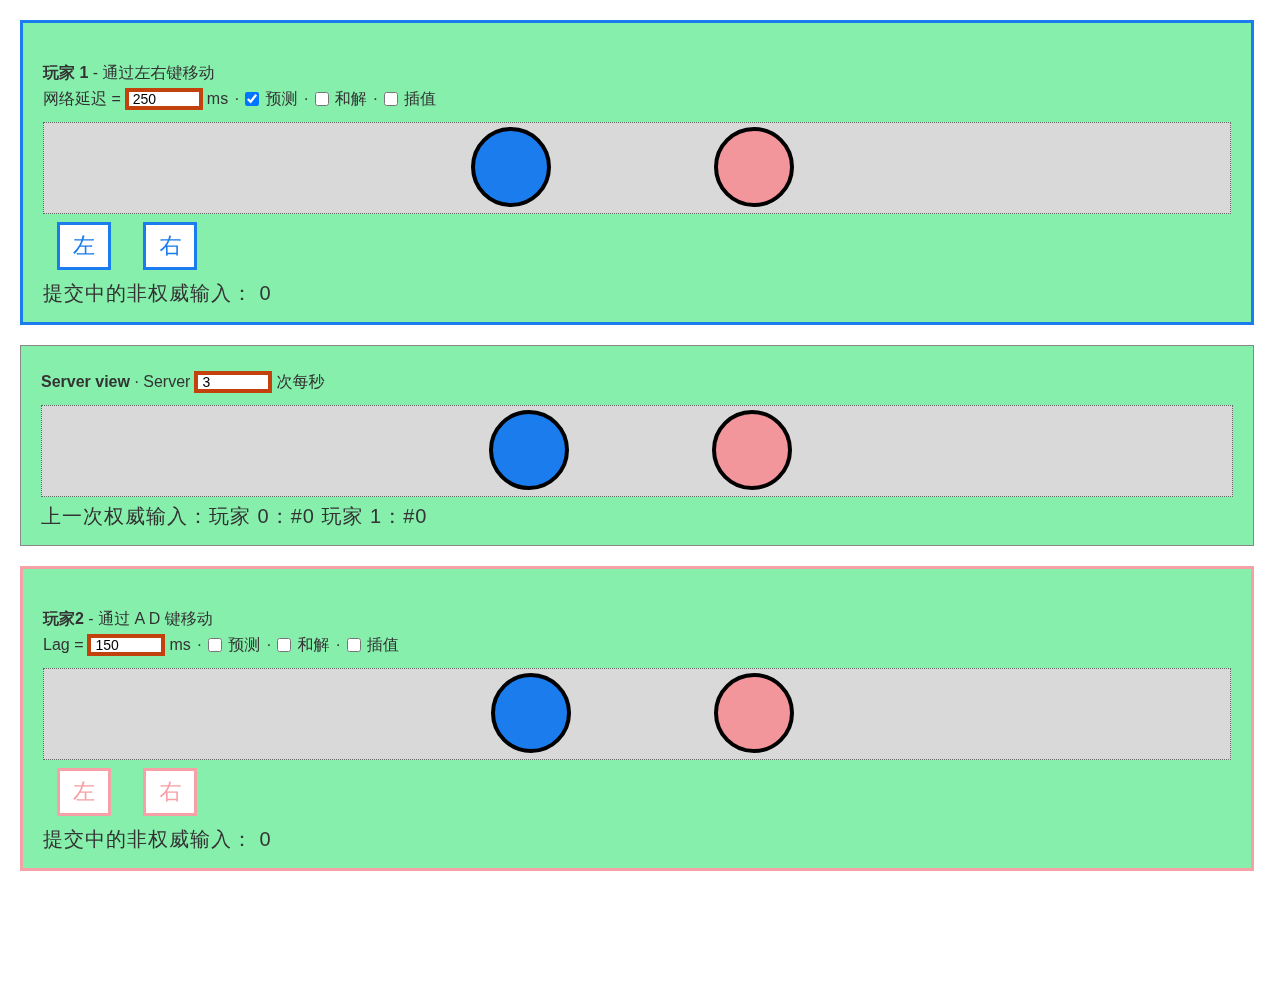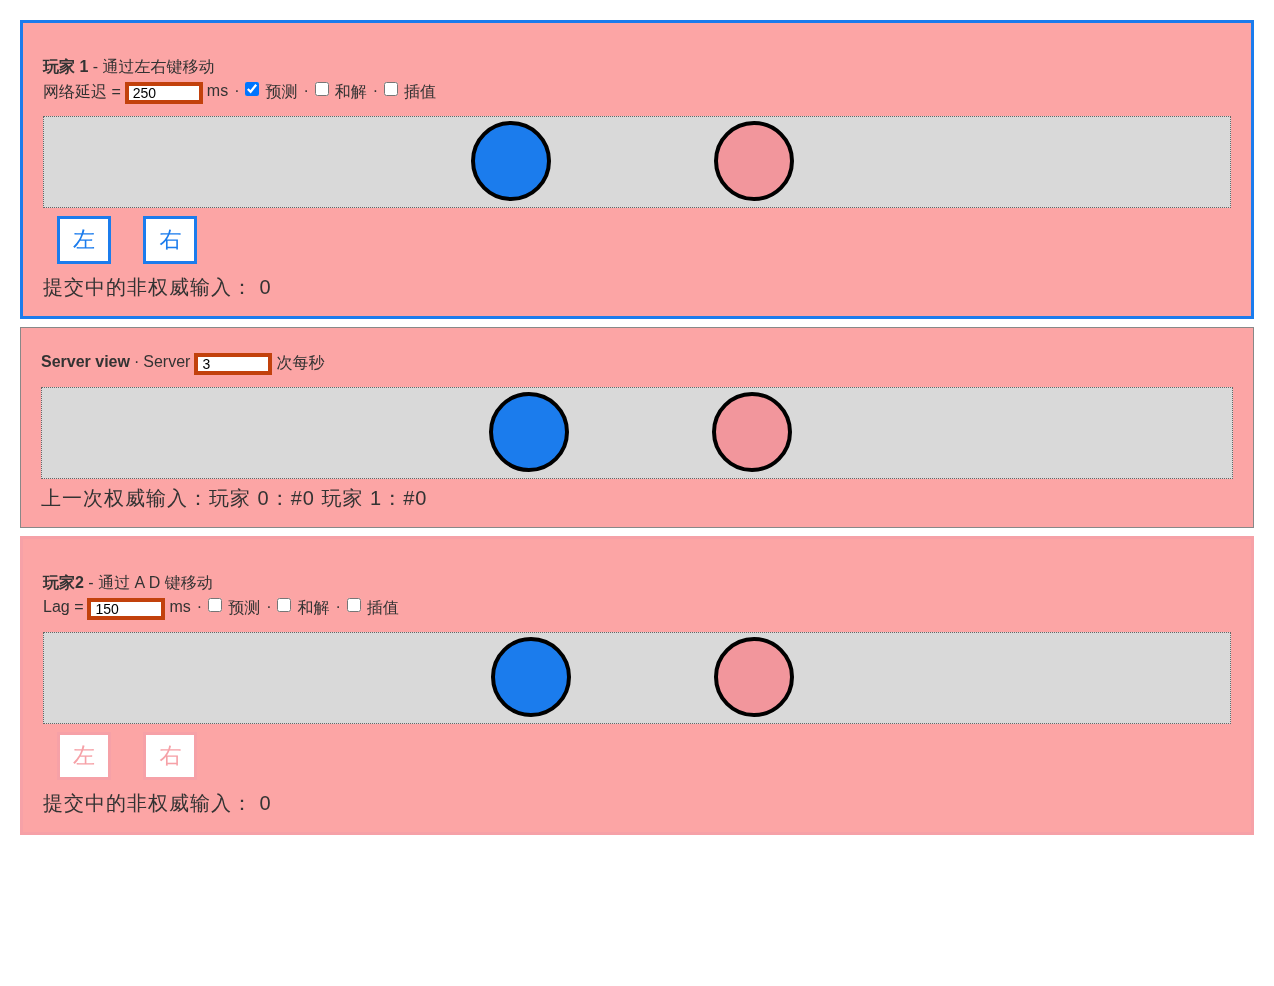--- a/index.html
+++ b/index.html
@@ -7,31 +7,31 @@
     margin: 0;
     padding: 20px;
     font-family: Arial, "Microsoft YaHei", sans-serif;
     background: #ffffff;
     font-size: 16px;
     color: #333;
     width: 1274px;
   }
   .panel {
     border: 3px solid;
-    padding: 9px 20px 15px 20px;
-    margin-bottom: 8px;
-    background: #fca5a5;
+    padding: 15px 20px 15px 20px;
+    margin-bottom: 20px;
+    background: #86efac;
   }
   .panel-blue { border-color: #1b7ced; }
   .panel-gray { border-color: #888; border-width: 1px; padding-top: 25px; }
   .panel-pink { border-color: #f6a1a7; }
   .panel-header { padding-top: 25px; }
   .title-line { margin-bottom: 4px; }
   .bold { font-weight: bold; }
-  .settings-line { margin-bottom: 12px; display: flex; flex-wrap: wrap; gap: 2px; }
+  .settings-line { margin-bottom: 12px; display: flex; align-items: center; flex-wrap: wrap; gap: 2px; }
   .settings-line input[type="text"] {
     width: 78px;
     height: 22px;
     border: 4px solid #c2410c;
     padding: 1px 4px;
     font-size: 14px;
     margin: 0 2px;
   }
   .settings-line input[type="checkbox"] {
     width: 14px;

